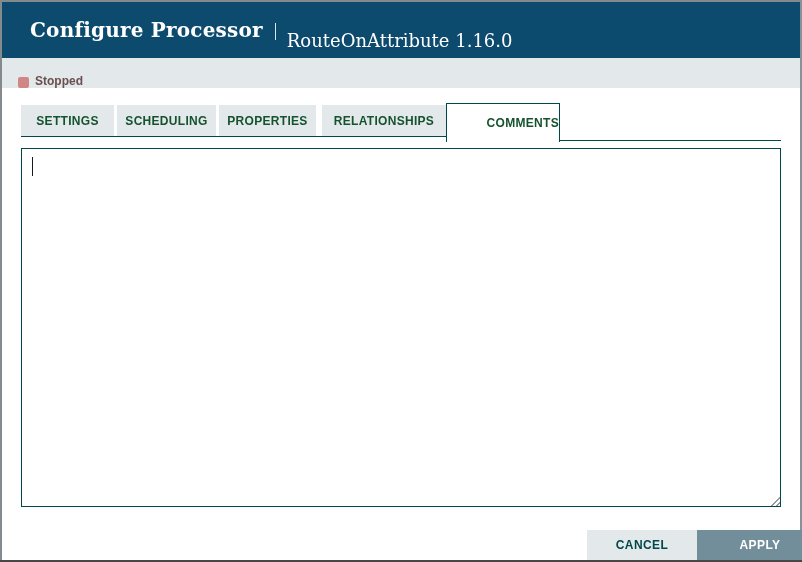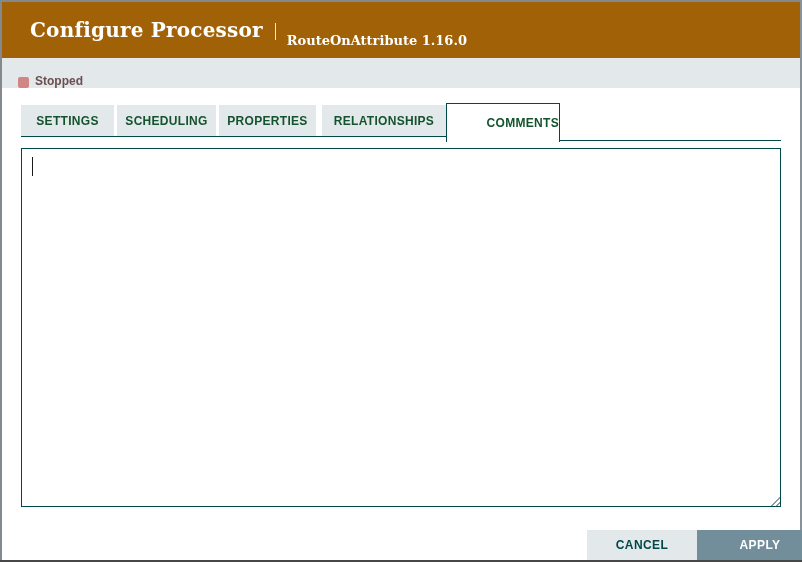--- a/index.html
+++ b/index.html
@@ -16,41 +16,41 @@
 
   
   .edge-top    { position: absolute; left: 0; top: 0; width: 802px; height: 2px; background: #83898d; }
   .edge-left   { position: absolute; left: 0; top: 0; width: 2px; height: 562px; background: #83898d; }
   .edge-right  { position: absolute; left: 800px; top: 0; width: 2px; height: 562px; background: #8a9299; }
   .edge-bottom { position: absolute; left: 0; top: 560px; width: 802px; height: 2px; background: #474747; }
 
   
   .dialog-header {
     position: absolute; left: 2px; top: 2px; width: 798px; height: 56px;
-    background: #a16207;
+    background: #0c4a6e;
     display: flex; align-items: center;
     padding-left: 28px;
   }
   .dialog-title {
     font-family: "DejaVu Serif", "Liberation Serif", serif;
     font-weight: 700;
     font-size: 20px;
     color: #ffffff;
     letter-spacing: 0.2px;
   }
   .title-separator {
     width: 1px; height: 17px;
     background: rgba(255,255,255,0.85);
     margin: 0 11px 0 12px;
     margin-top: 2px;
   }
   .dialog-subtitle {
     font-family: "DejaVu Serif", "Liberation Serif", serif;
-    font-weight: 700;
-    font-size: 13px;
+    font-weight: 400;
+    font-size: 18px;
     color: #ffffff;
     margin-top: 20px;
   }
 
   
   .status-bar {
     position: absolute; left: 2px; top: 58px; width: 798px; height: 30px;
     background: #e3e8eb;
     display: flex; align-items: flex-end;
     padding-left: 16px;

